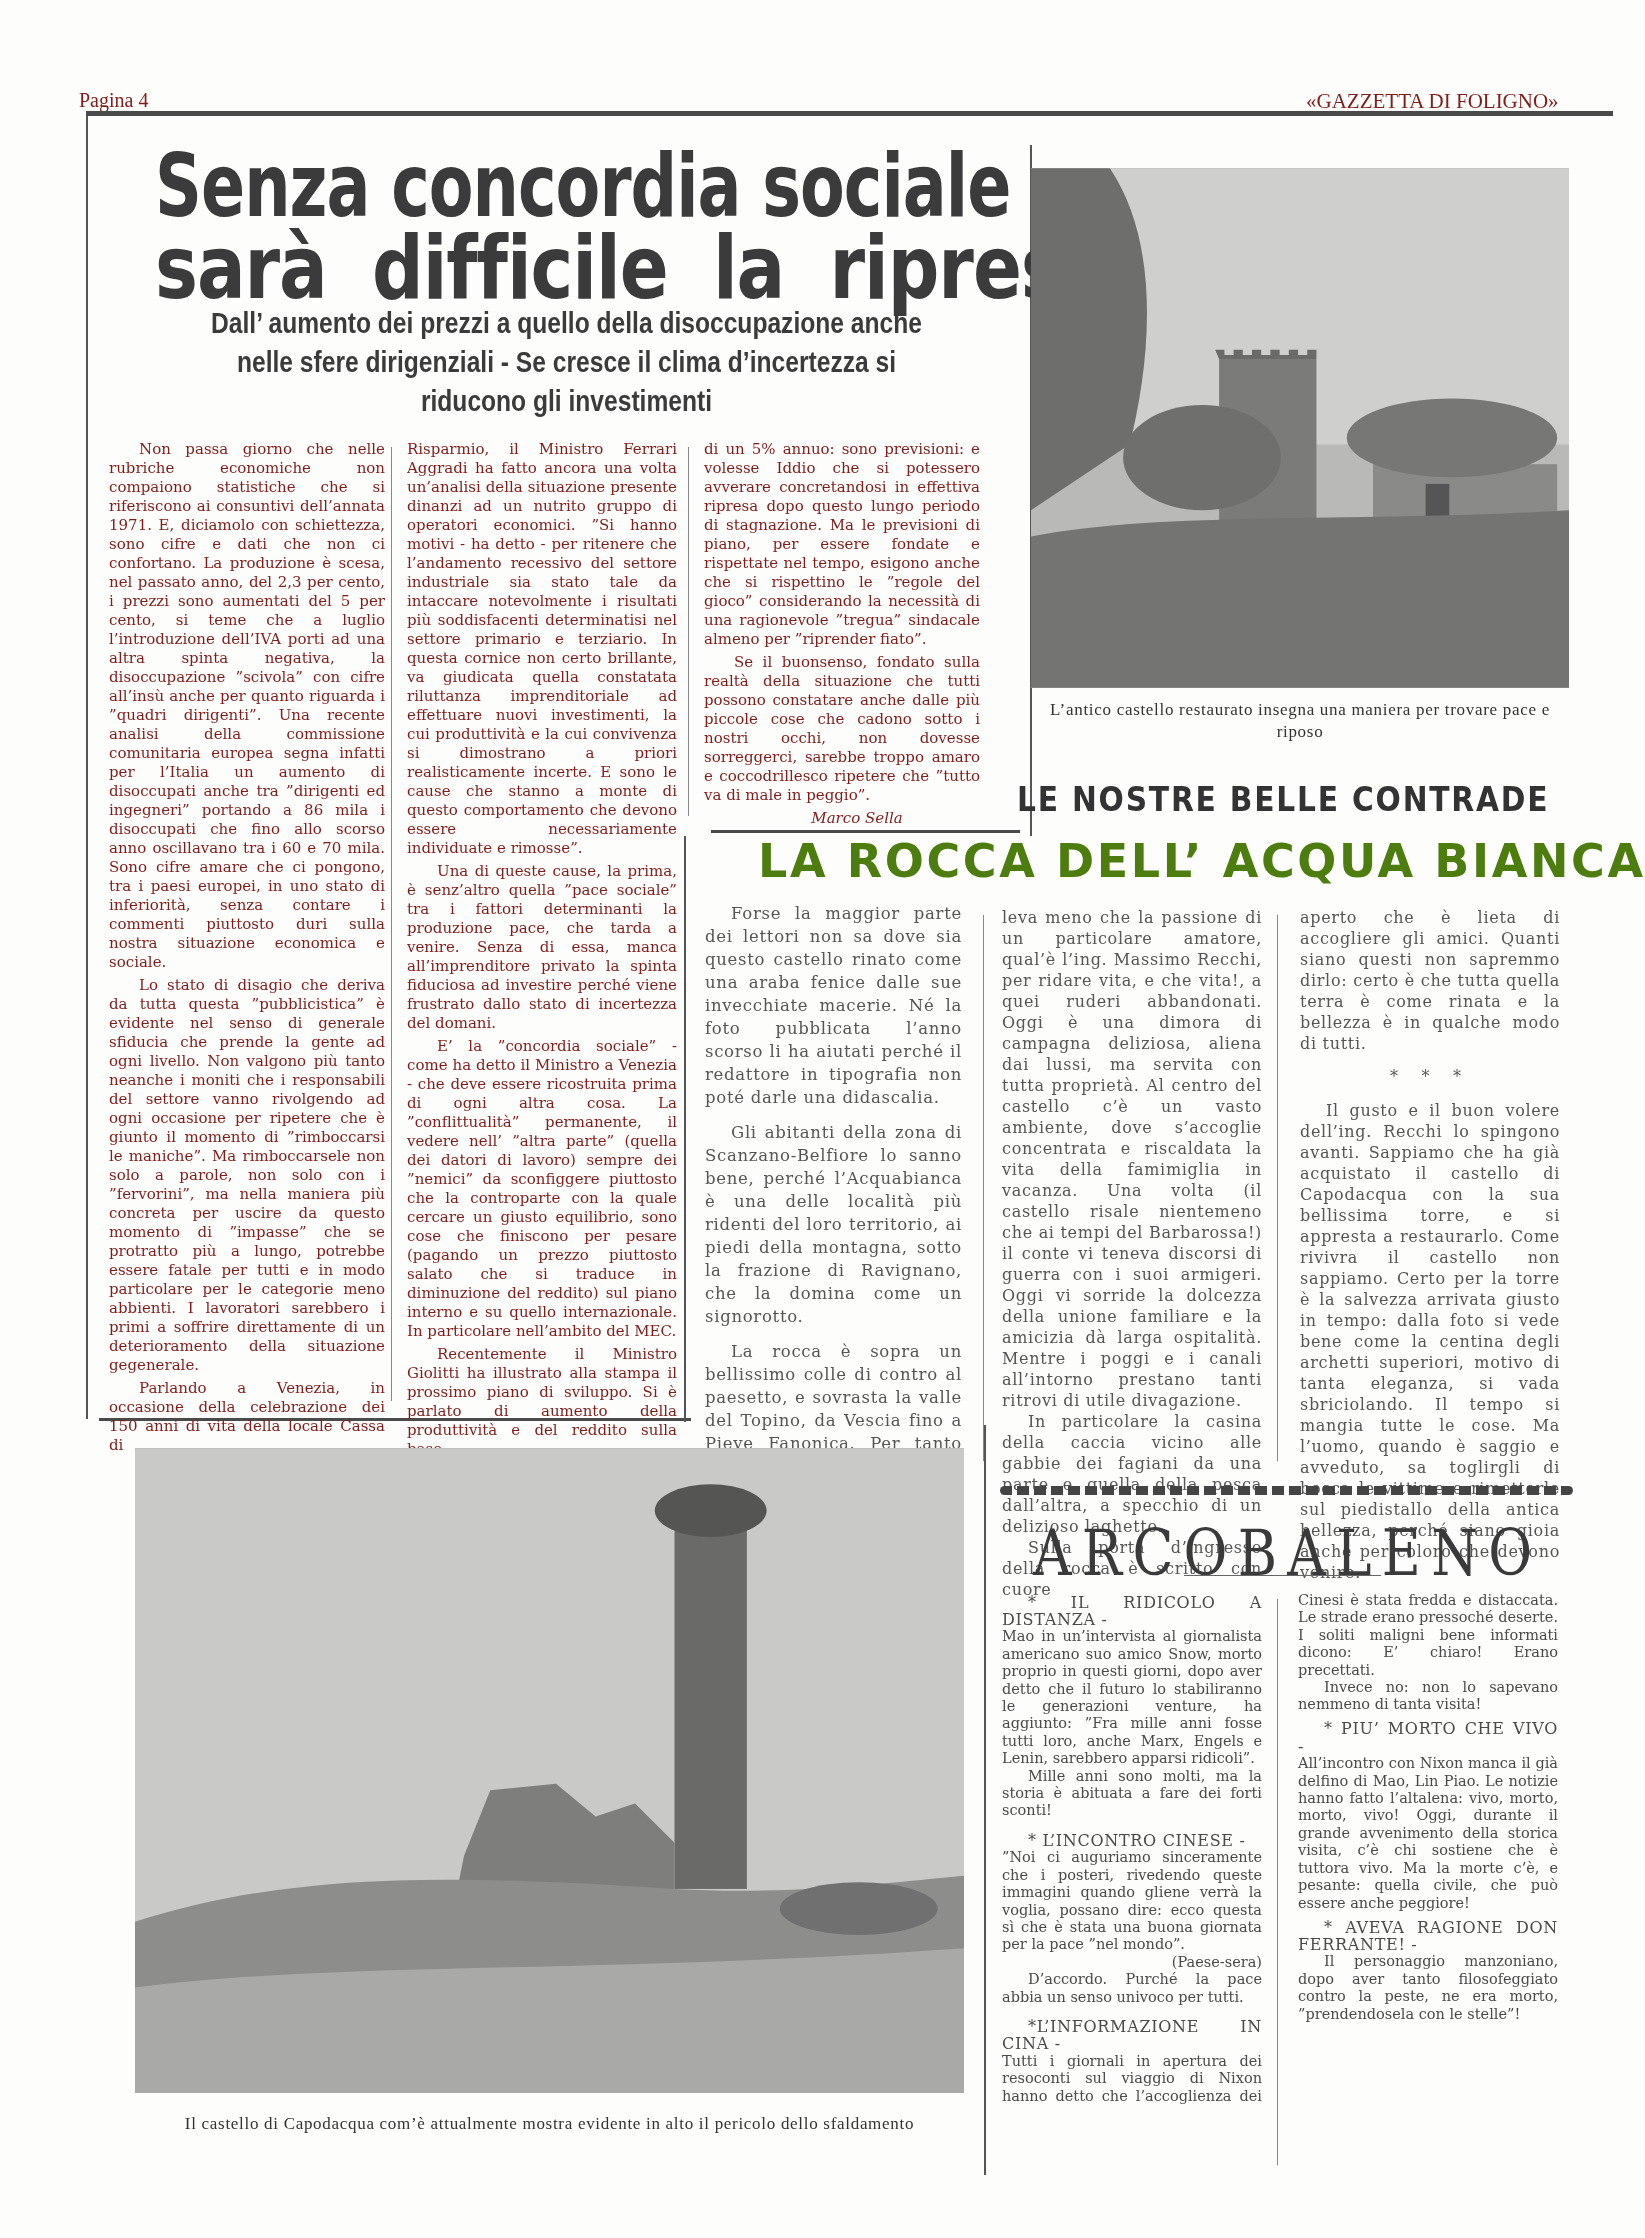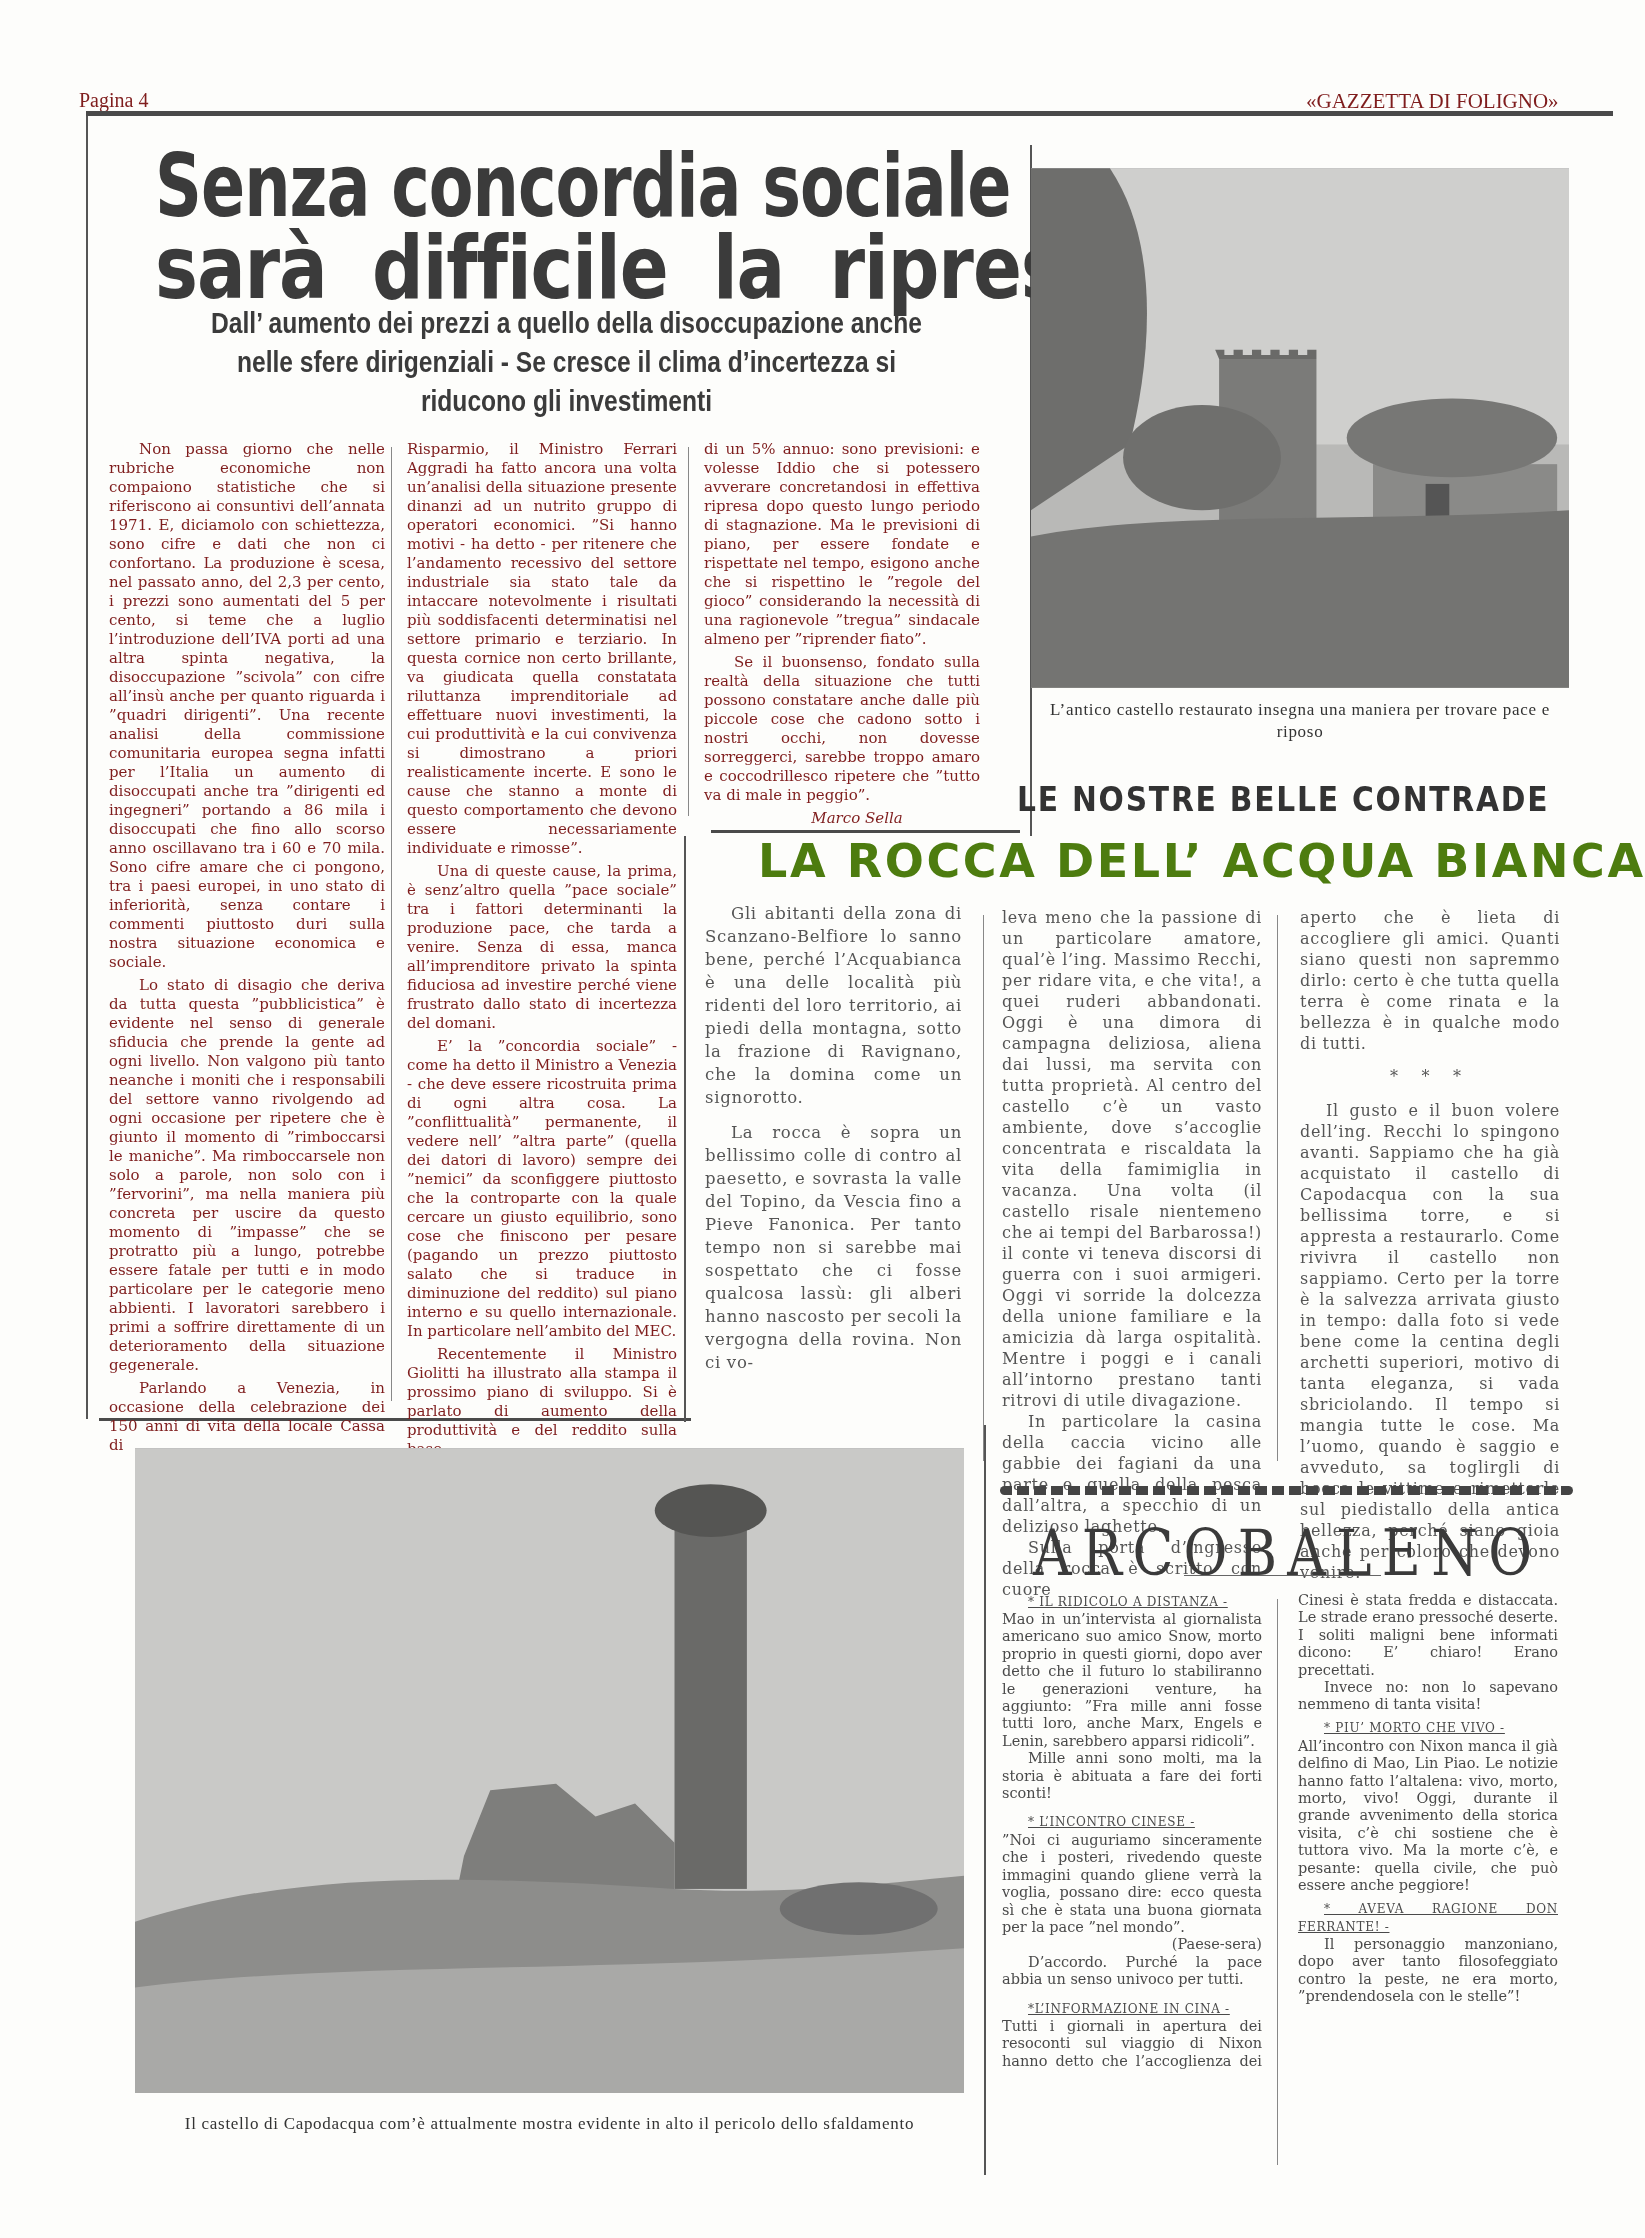--- a/index.html
+++ b/index.html
@@ -19,21 +19,21 @@
   .col p { margin:0; text-indent:30px; }
   .col p + p { margin-top:4px; }
   .col2 { font-family:"DejaVu Serif", serif; font-size:16.5px; line-height:23px; color:#555;
           text-align:justify; letter-spacing:0.7px; }
   .col2 p { margin:0; text-indent:26px; }
   .col2 p + p { margin-top:12px; }
   .col3 { font-family:"DejaVu Serif", serif; font-size:14.5px; line-height:17.4px; color:#4a4a4a;
           text-align:justify; }
   .col3 p { margin:0; }
   .col3 .ind { text-indent:26px; }
-  .col3 .hd { text-indent:26px; font-size:12px; letter-spacing:0.7px; margin-top:6.6px;text-decoration:underline; }
+  .col3 .hd { text-indent:26px; font-size:16px; letter-spacing:0.7px; margin-top:6.6px; }
   .caption { font-family:"Liberation Serif", serif; font-size:17px; color:#333; text-align:center;
              letter-spacing:0.7px; }
   .photo { background:#8f8f8f; overflow:hidden; }
   .sig { font-style:italic; text-align:center; }
   .stars { text-align:center; letter-spacing:9.2px; margin:12px 0 13px 0 !important; text-indent:0 !important;}
 </style>
 </head>
 <body>
 
 <div class="abs running-head" style="left:79px;top:89px;">Pagina 4</div>
@@ -82,20 +82,21 @@
     <ellipse cx="260" cy="440" rx="120" ry="80" fill="#6f6f6d"></ellipse>
     <path d="M0 560 C200 520 500 540 818 520 L818 790 L0 790 Z" fill="#747472"></path>
   </svg>
 </div>
 <div class="abs caption" style="left:1027px;top:699px;width:546px;line-height:22.4px;">L’antico castello restaurato insegna una maniera per trovare pace e riposo</div>
 
 <div class="abs" style="left:1017px;top:780px;font-family:'DejaVu Sans',sans-serif;font-weight:bold;font-size:33px;color:#333;letter-spacing:2px;transform:scaleX(0.9);transform-origin:left top;white-space:nowrap;">LE NOSTRE BELLE CONTRADE</div>
 <div class="abs" style="left:758px;top:834px;font-family:'DejaVu Sans',sans-serif;font-weight:bold;font-size:46px;color:#4d7c0f;letter-spacing:2.6px;white-space:nowrap;">LA ROCCA DELL’ ACQUA BIANCA</div>
 
 <div class="abs col2" style="left:705px;top:902px;width:257px;">
+  <p>Forse la maggior parte dei lettori non sa dove sia questo castello rinato come una araba fenice dalle sue invecchiate macerie. Né la foto pubblicata l’anno scorso li ha aiutati perché il redattore in tipografia non poté darle una didascalia.</p>
   <p>Gli abitanti della zona di Scanzano-Belfiore lo sanno bene, perché l’Acquabianca è una delle località più ridenti del loro territorio, ai piedi della montagna, sotto la frazione di Ravignano, che la domina come un signorotto.</p>
   <p>La rocca è sopra un bellissimo colle di contro al paesetto, e sovrasta la valle del Topino, da Vescia fino a Pieve Fanonica. Per tanto tempo non si sarebbe mai sospettato che ci fosse qualcosa lassù: gli alberi hanno nascosto per secoli la vergogna della rovina. Non ci vo-</p>
 </div>
 <div class="abs vline-thin" style="left:983px;top:915px;height:546px;"></div>
 <div class="abs col2" style="left:1002px;top:907px;width:260px;font-size:16px;line-height:21px;">
   <p style="text-indent:0">leva meno che la passione di un particolare amatore, qual’è l’ing. Massimo Recchi, per ridare vita, e che vita!, a quei ruderi abbandonati. Oggi è una dimora di campagna deliziosa, aliena dai lussi, ma servita con tutta proprietà. Al centro del castello c’è un vasto ambiente, dove s’accoglie concentrata e riscaldata la vita della famimiglia in vacanza. Una volta (il castello risale nientemeno che ai tempi del Barbarossa!) il conte vi teneva discorsi di guerra con i suoi armigeri. Oggi vi sorride la dolcezza della unione familiare e la amicizia dà larga ospitalità. Mentre i poggi e i canali all’intorno prestano tanti ritrovi di utile divagazione.</p>
   <p style="margin-top:0">In particolare la casina della caccia vicino alle gabbie dei fagiani da una parte e quella della pesca dall’altra, a specchio di un delizioso laghetto.</p>
   <p style="margin-top:0">Sulla porta d’ingresso della rocca è scritto con cuore</p>
 </div>
 <div class="abs vline-thin" style="left:1277px;top:915px;height:546px;"></div>

